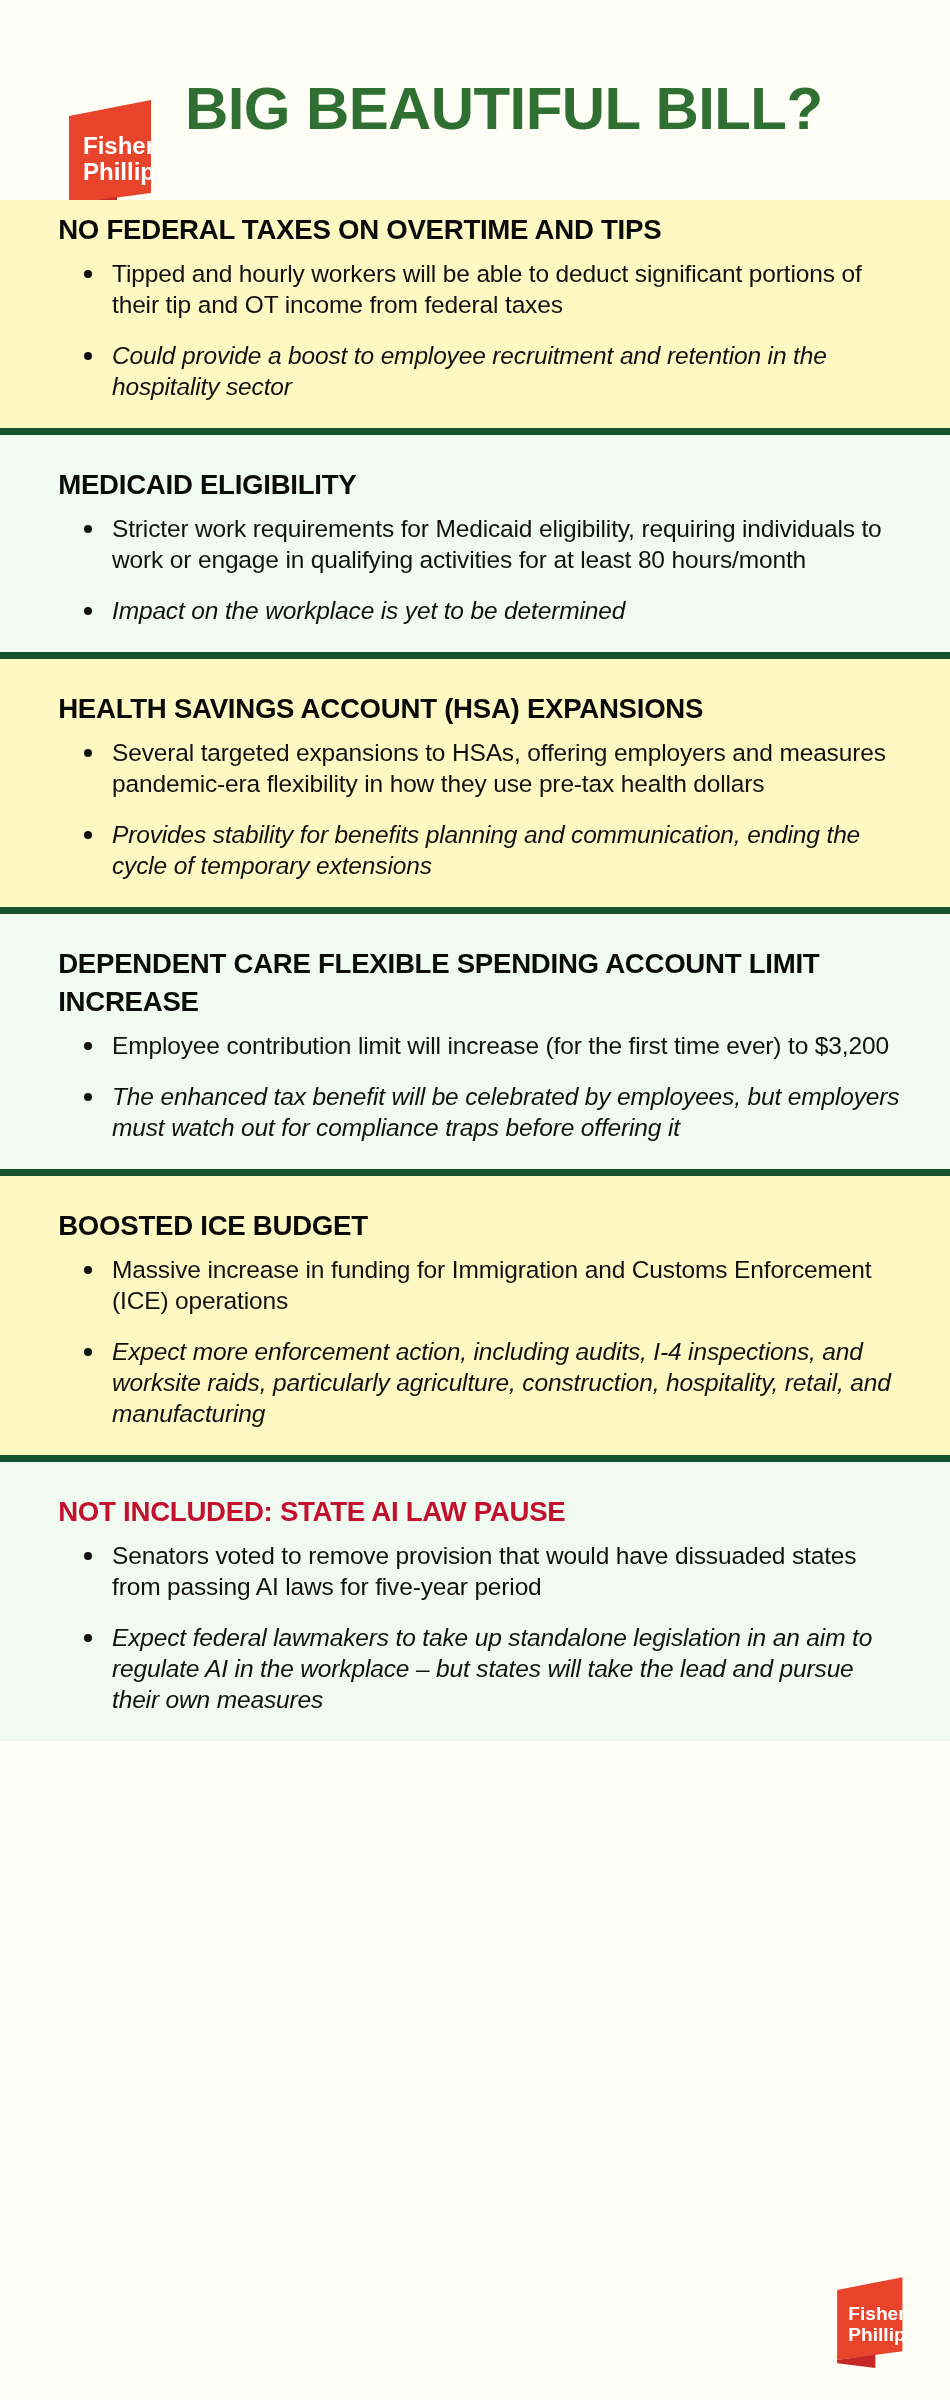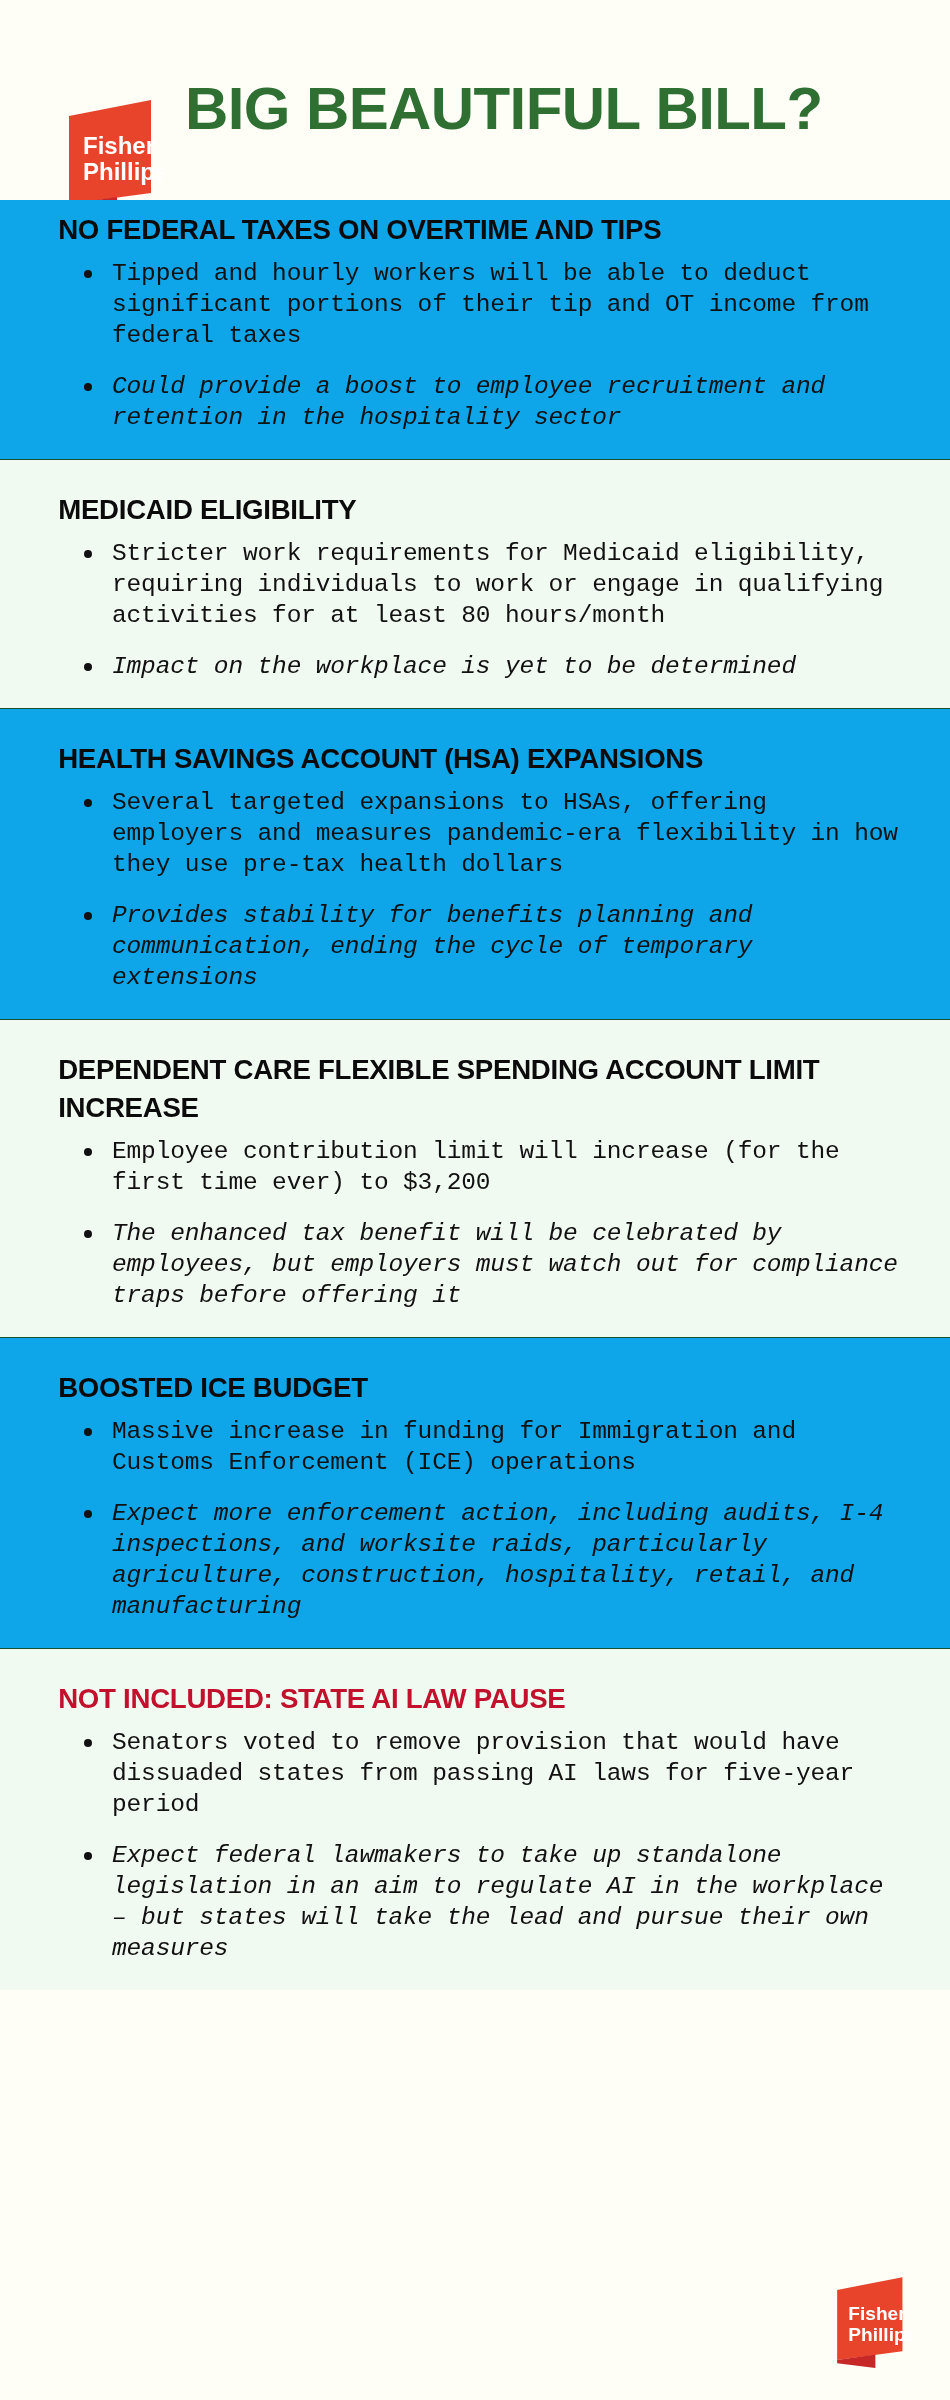--- a/index.html
+++ b/index.html
@@ -67,29 +67,29 @@
     letter-spacing: -0.6px;
     margin-top: 2px;
     white-space: nowrap;
     transform: scaleX(1.0);
     transform-origin: left center;
   }
 
   
   .section {
     position: relative;
-    border-top: 1px solid #14532d;
+    border-top: 7px solid #14532d;
     padding: 30px 0 26px 0;
     box-sizing: border-box;
   }
   .section.first {
     border-top: none;
     padding-top: 10px;
   }
-  .section.cream { background: #0ea5e9; }
+  .section.cream { background: #fef9c3; }
   .section.mint  { background: #F1FAF1; }
 
   .section-heading {
     font-family: "Liberation Sans", sans-serif;
     font-weight: 700;
     font-size: 28.5px;
     line-height: 38px;
     letter-spacing: -0.3px;
     color: #0B0B0B;
     text-transform: uppercase;
@@ -102,21 +102,21 @@
   .section-heading.red { color: #C2112C; }
 
   ul.bullets {
     list-style: none;
     margin: 0;
     padding: 0 46px 0 82px;
   }
 
   ul.bullets li {
     position: relative;
-    font-family: Liberation Mono, monospace;
+    font-family: Liberation Sans, sans-serif;
     font-size: 24.5px;
     line-height: 31px;
     color: #111111;
     margin-top: 20px;
     padding-left: 30px;
     letter-spacing: -0.15px;
   }
   ul.bullets li:first-child { margin-top: 10px; }
 
   ul.bullets li::before {

